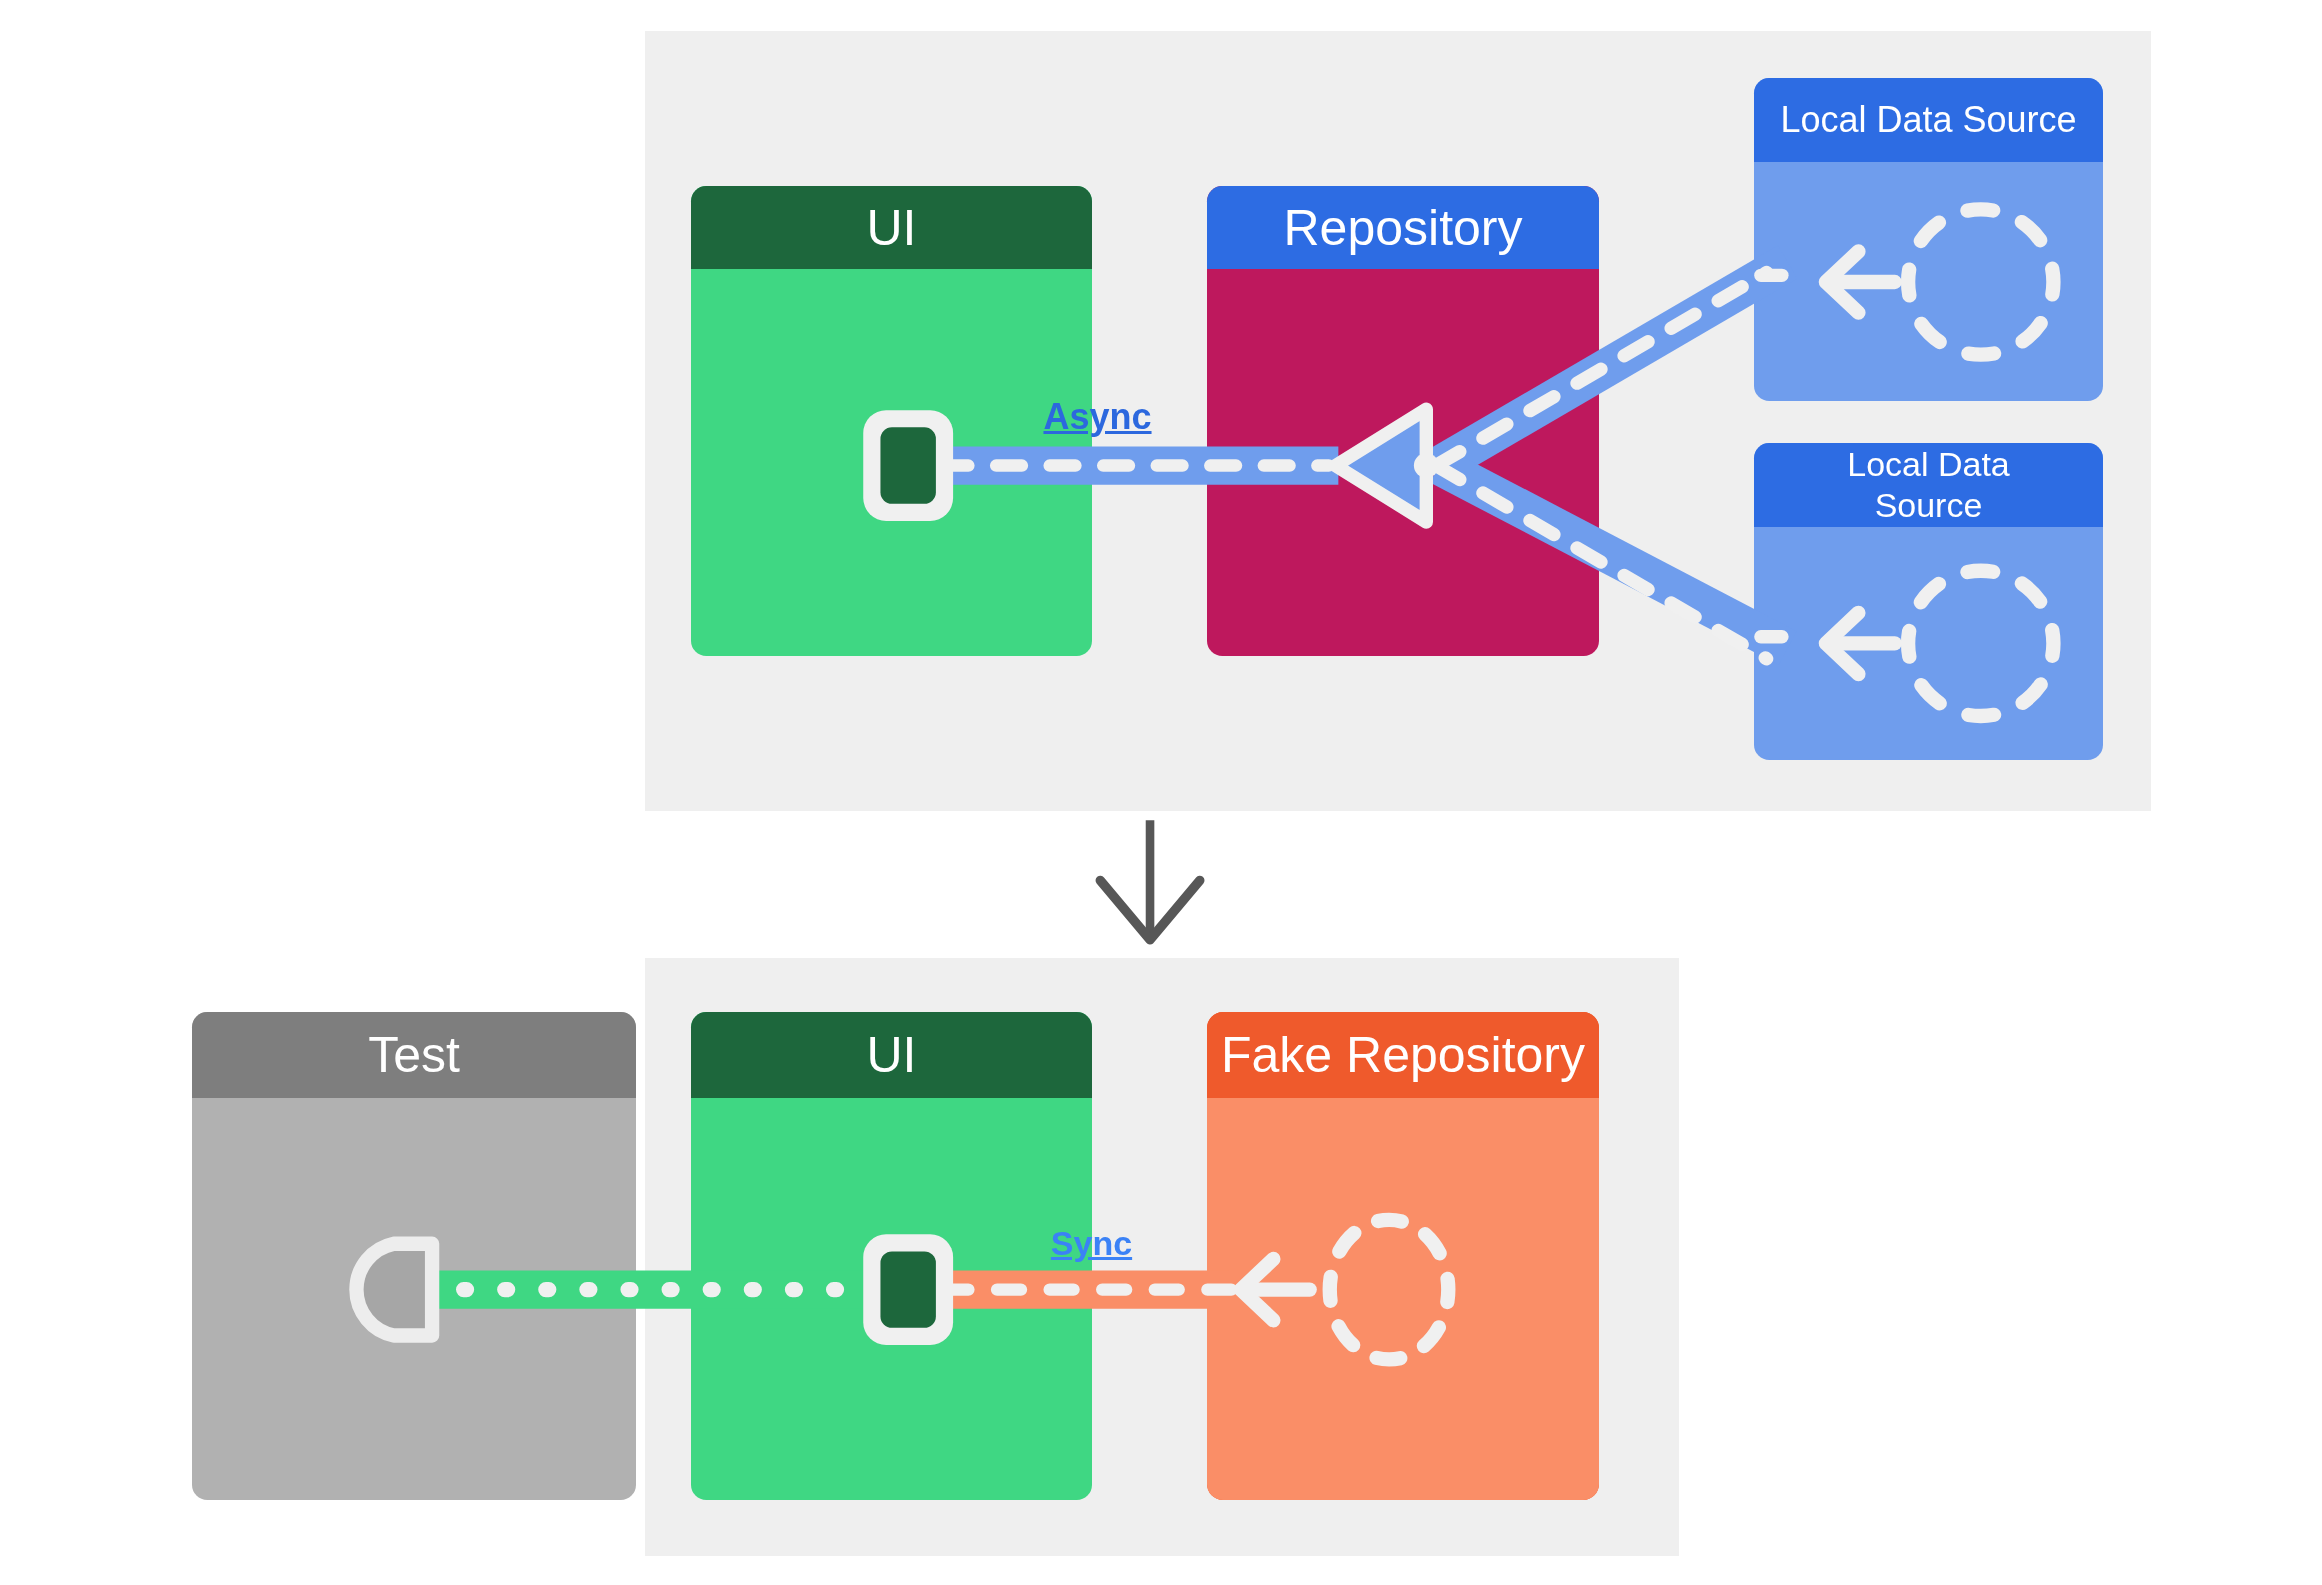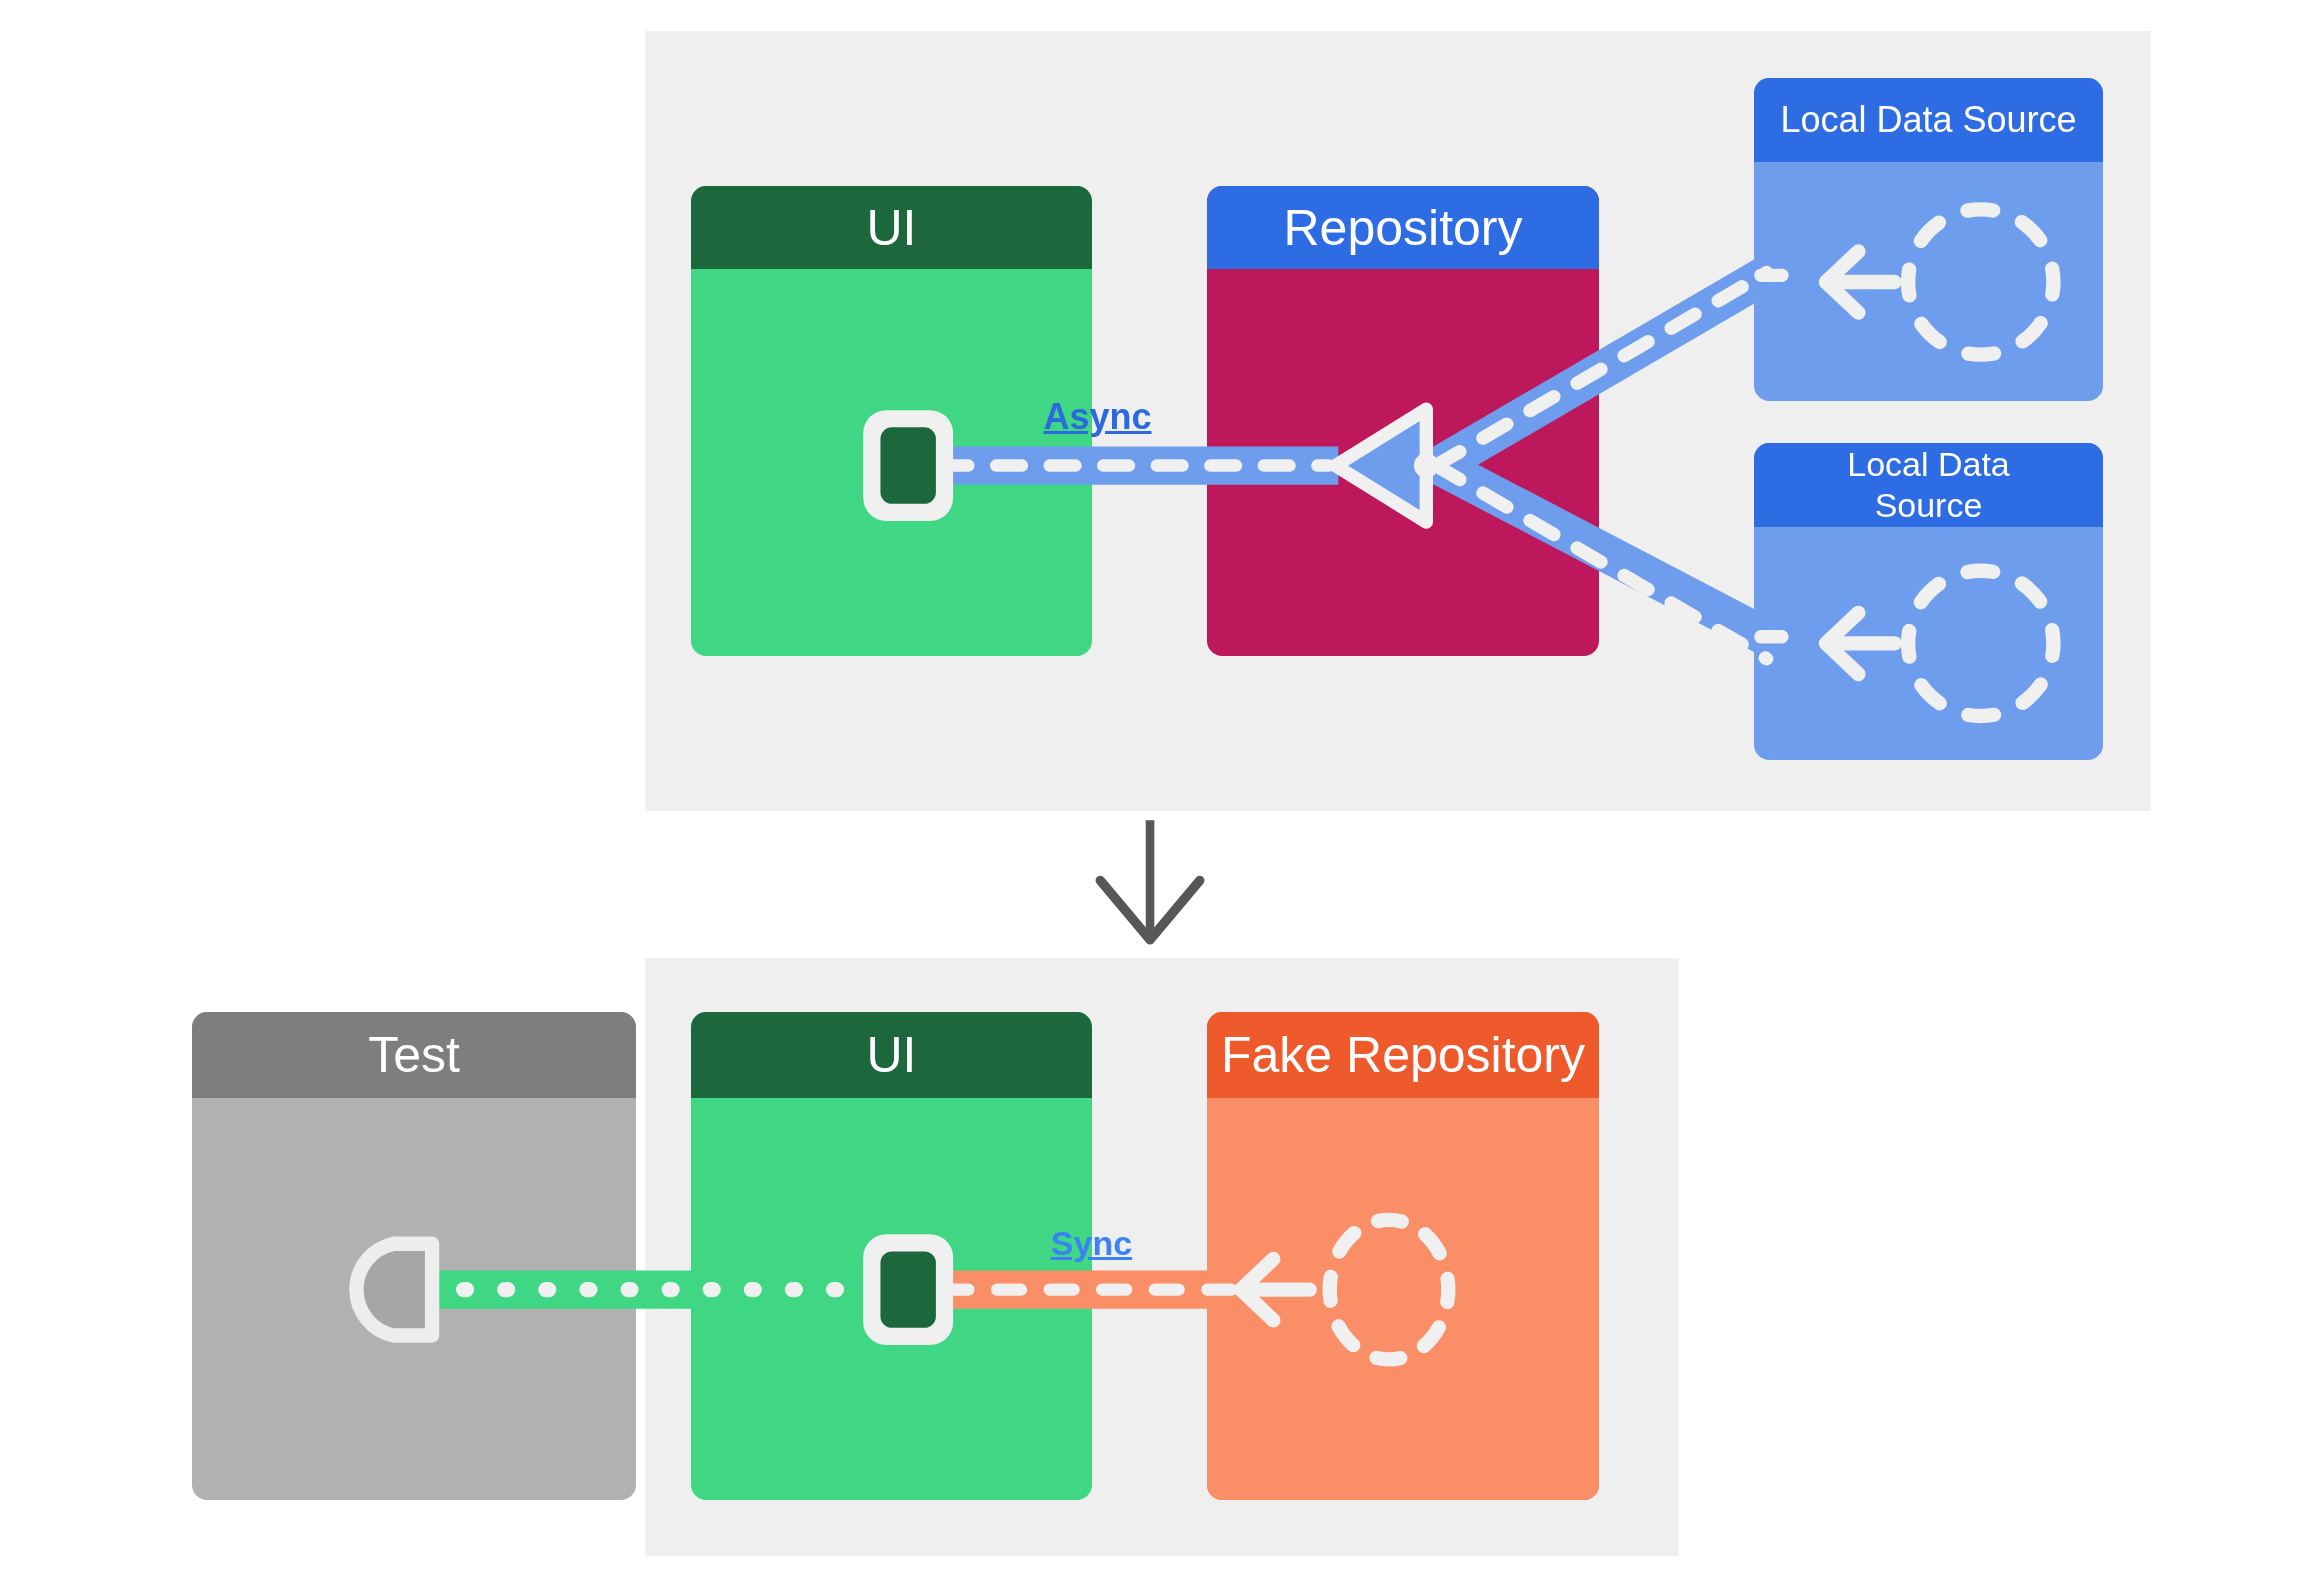--- a/index.html
+++ b/index.html
@@ -23,21 +23,21 @@
   #card-local-ds .card-header{height:84px;background:#2d6ce3;font-size:36px;text-align:right;}
   #card-remote-ds{left:1754px;top:443px;width:349px;height:317px;background:#6f9ded;}
   #card-remote-ds .card-header{height:84px;background:#2d6ce3;font-size:34px;}
   #card-remote-ds .hdr-label{max-width:277px;line-height:1.2;}
 
   
   #card-test{left:192px;top:1012px;width:444px;height:488px;background:#b1b1b1;}
   #card-test .card-header{height:86px;background:#7e7e7e;}
   #card-ui-bottom{left:691px;top:1012px;width:401px;height:488px;background:#3fd783;}
   #card-ui-bottom .card-header{height:86px;background:#1d673c;}
-  #card-fake-repo{left:1207px;top:1012px;width:392px;height:488px;background:#ef5a2c;}
+  #card-fake-repo{left:1207px;top:1012px;width:392px;height:488px;background:#ef5a2c;border-radius:16px;}
   #card-fake-repo .card-header{height:86px;background:#ef5a2c;}
   #card-fake-repo .card-body{background:#fa8e67;height:402px;}
 
   .flow-label{position:absolute;font-weight:700;width:191px;text-align:center;text-decoration:underline;}
   #label-async{left:1002px;top:396px;font-size:36px;color:#2c68de;}
   #label-sync{left:996px;top:1224px;font-size:34px;color:#3b82f6;}
 
   #overlay{position:absolute;left:0;top:0;width:2323px;height:1586px;pointer-events:none;}
 </style>
 </head>

